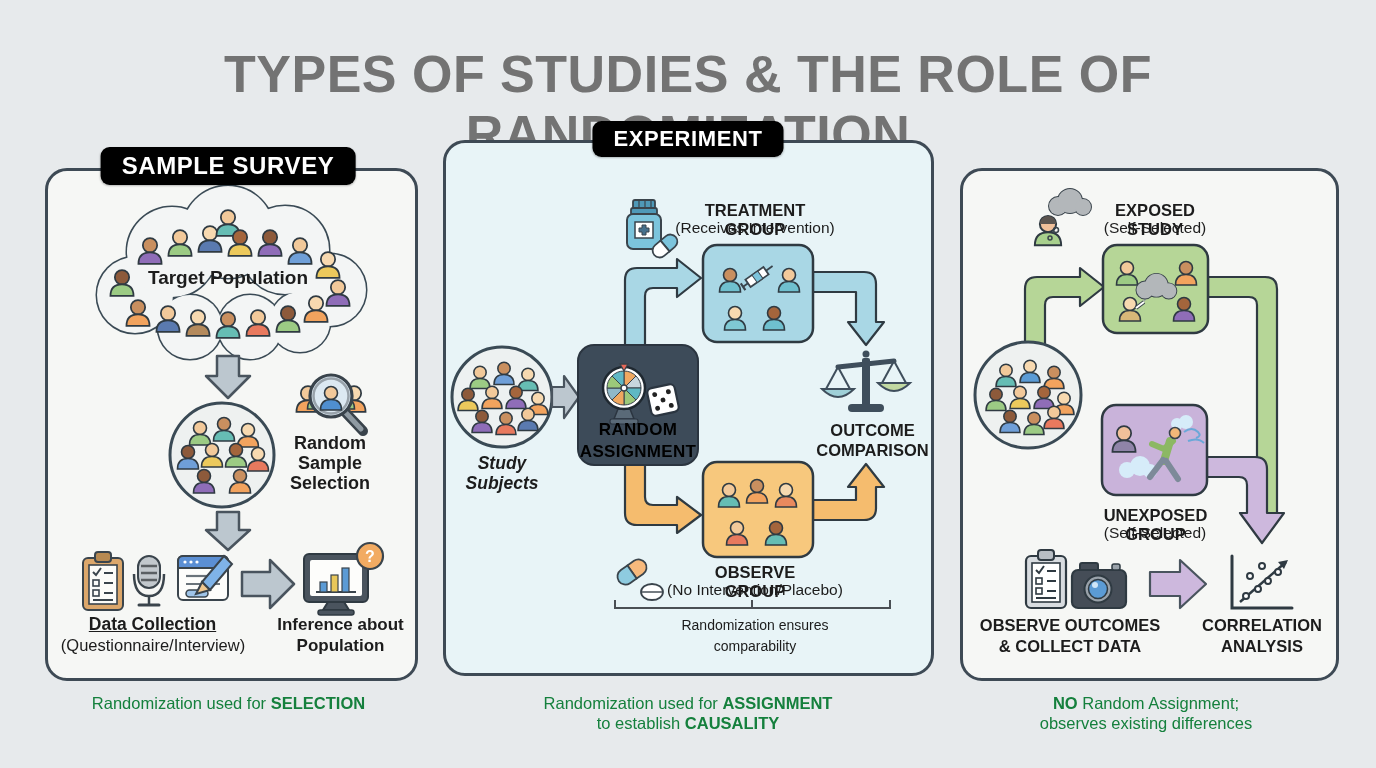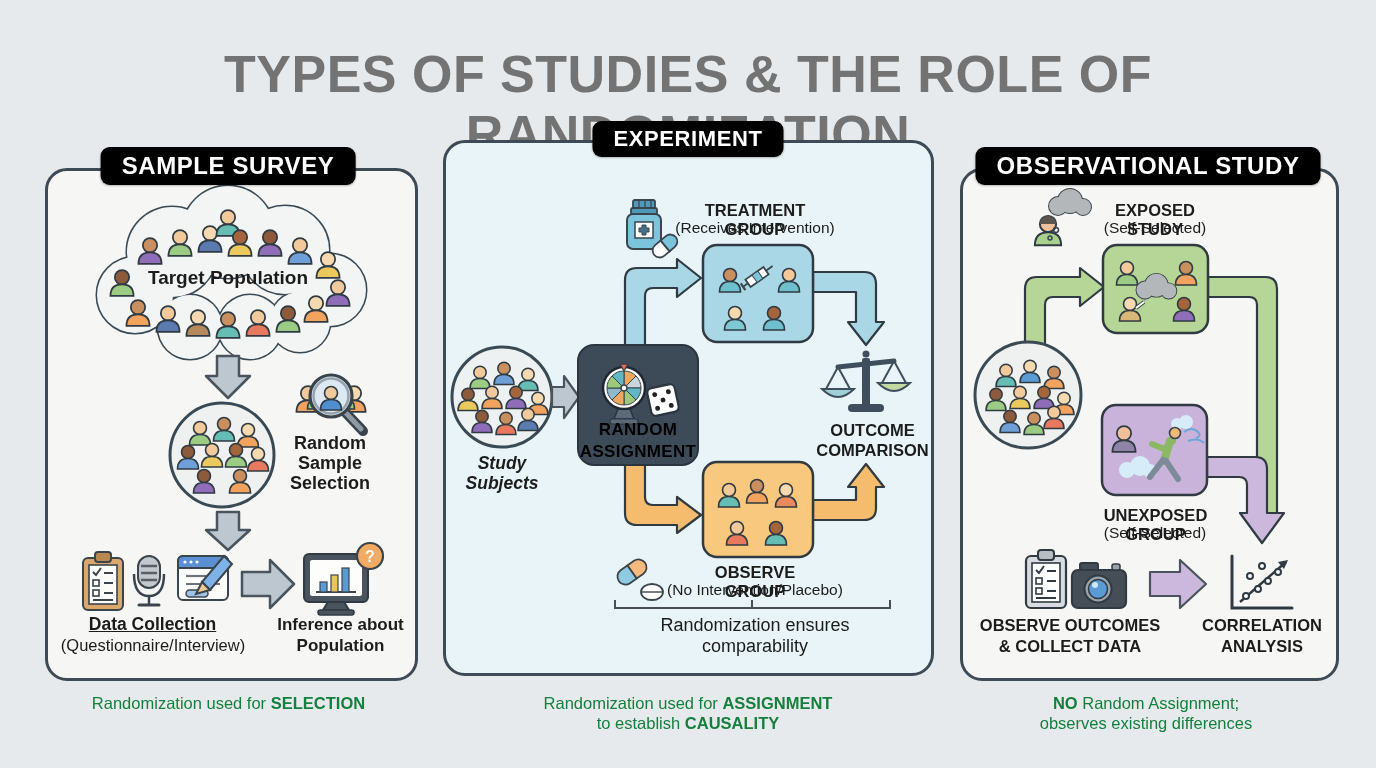--- a/index.html
+++ b/index.html
@@ -390,39 +390,38 @@
       <circle cx="1258" cy="589" r="3" fill="#fff" stroke="#2f3a42" stroke-width="2"></circle>
       <circle cx="1250" cy="576" r="3" fill="#fff" stroke="#2f3a42" stroke-width="2"></circle>
       <circle cx="1268" cy="581" r="3" fill="#fff" stroke="#2f3a42" stroke-width="2"></circle>
       <circle cx="1278" cy="572" r="3" fill="#fff" stroke="#2f3a42" stroke-width="2"></circle>
       <circle cx="1262" cy="566" r="3" fill="#fff" stroke="#2f3a42" stroke-width="2"></circle>
     </g>
   </svg>
 
   <div class="badge sm" style="left:228px;top:147px;">SAMPLE SURVEY</div>
   <div class="badge md" style="left:688px;top:121px;">EXPERIMENT</div>
-  <div class="badge sm" style="left:1148px;top:147px;">OBSERVATIONAL STUDY</div>
 
   <div class="t lbl" style="left:128px;top:267px;width:200px;font-size:19px;">Target Population</div>
   <div class="t lbl" style="left:273px;top:433px;width:114px;font-size:18px;line-height:20px;">Random Sample Selection</div>
   <div class="t lbl" style="left:45px;top:614px;width:215px;font-size:17.5px;text-decoration:underline;">Data Collection</div>
   <div class="t sub" style="left:38px;top:636px;width:230px;font-size:16.5px;">(Questionnaire/Interview)</div>
   <div class="t lbl" style="left:272px;top:614px;width:137px;font-size:17px;line-height:21px;">Inference about Population</div>
   <div class="t cap" style="left:45px;top:693px;width:367px;">
     <span>Randomization used for </span><b>SELECTION</b>
   </div>
 
   <div class="t lbl" style="left:685px;top:201px;width:140px;font-size:16.5px;">TREATMENT GROUP</div>
   <div class="t sub" style="left:665px;top:219px;width:180px;font-size:15.5px;">(Receives Intervention)</div>
   <div class="t lbl" style="left:452px;top:453px;width:100px;font-size:17.5px;line-height:20px;font-style:italic;">Study Subjects</div>
   <div class="t lbl" style="left:573px;top:419px;width:130px;font-size:17px;line-height:22px;color:#000000;letter-spacing:.3px;">RANDOM ASSIGNMENT</div>
   <div class="t lbl" style="left:800px;top:420px;width:145px;font-size:16.5px;line-height:20px;">OUTCOME COMPARISON</div>
   <div class="t lbl" style="left:690px;top:563px;width:130px;font-size:16.5px;">OBSERVE GROUP</div>
   <div class="t sub" style="left:655px;top:581px;width:200px;font-size:15.5px;">(No Intervention/Placebo)</div>
-  <div class="t sub" style="left:655px;top:615px;width:200px;font-size:18px;line-height:21px;">Randomization ensures comparability</div>
+  <div class="t sub" style="left:655px;top:615px;width:200px;font-size:14px;line-height:21px;">Randomization ensures comparability</div>
   <div class="t cap" style="left:488px;top:693px;width:400px;">
     <div><span>Randomization used for </span><b>ASSIGNMENT</b></div>
     <div><span>to establish </span><b>CAUSALITY</b></div>
   </div>
 
   <div class="t lbl" style="left:1085px;top:201px;width:140px;font-size:16.5px;">EXPOSED STUDY</div>
   <div class="t sub" style="left:1095px;top:219px;width:120px;font-size:15.5px;">(Self-Selected)</div>
   <div class="t lbl" style="left:1083px;top:506px;width:145px;font-size:16.5px;">UNEXPOSED GROUP</div>
   <div class="t sub" style="left:1095px;top:524px;width:120px;font-size:15.5px;">(Self-Selected)</div>
   <div class="t lbl" style="left:978px;top:615px;width:184px;font-size:16.5px;line-height:21px;">OBSERVE OUTCOMES &amp; COLLECT DATA</div>

